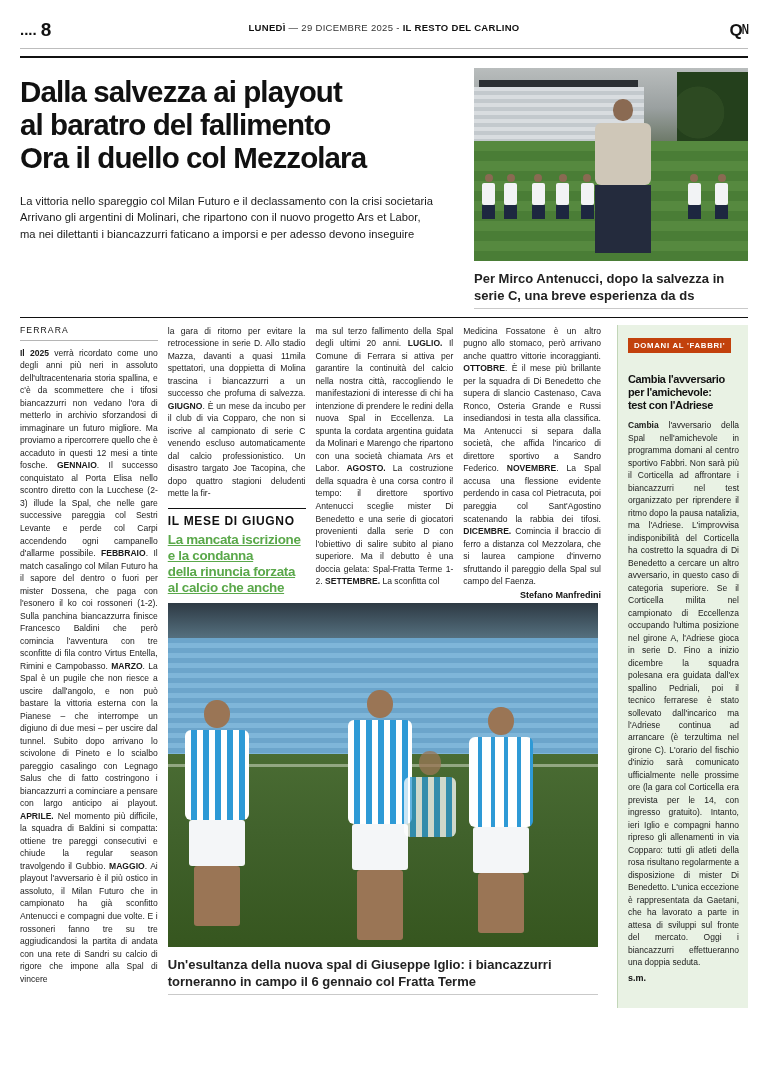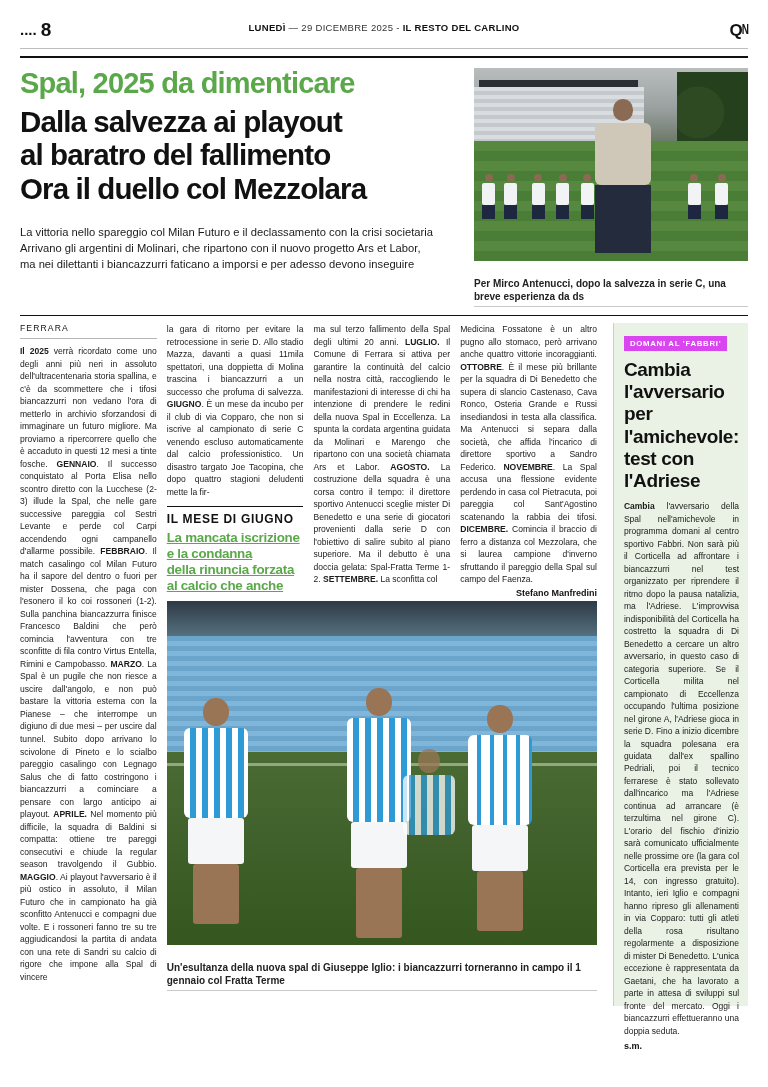--- a/index.html
+++ b/index.html
@@ -121,23 +121,23 @@
   }
 
   
   .photo {
     position: relative;
     overflow: hidden;
     background: #4e7c3a;
   }
   .photo-main { height: 193px; }
   .caption {
-    font-size: 10px;
+    font-size: 13px;
     font-weight: 700;
-    padding-top: 16px;
+    padding-top: 10px;
     color: #222;
     line-height: 1.3;
   }
   .caption-rule { border-bottom: 1px solid #c9c9c9; margin-top: 3px; }
 
   
   .ph-sky {
     position:absolute; left:0; right:0; top:0; height:38%;
     background: linear-gradient(180deg,#b9bdbd 0%, #9aa0a0 55%, #6e7a6a 100%);
   }
@@ -266,33 +266,33 @@
 
   
   .sidebox {
     background: #e9f2e4;
     border-left: 1px solid #c2d6b8;
     padding: 9px 9px 10px 10px;
     height: 100%;
   }
   .badge {
     display: inline-block;
-    background: #d946ef;
+    background: #c2410c;
     color: #fff;
     font-weight: 800;
     font-size: 7.8px;
     letter-spacing: 0.7px;
     padding: 3px 6px 3px 6px;
   }
   .sidetitle {
     font-weight: 900;
-    font-size: 19px;
+    font-size: 11px;
     line-height: 1.17;
     letter-spacing: -0.35px;
-    margin-top: 8px;
+    margin-top: 20px;
     margin-bottom: 8px;
   }
   .sidetext {
     font-size: 8.5px;
     line-height: 1.47;
     text-align: justify;
     hyphens: auto;
     color: #1a1a1a;
   }
   .sidetext b { font-weight: 800; }
@@ -323,21 +323,20 @@
       <span class="qn-q">Q</span>
       <span class="qn-n">N</span>
     </div>
   </div>
   <div class="rule-top"></div>
 
   <div class="rule-section"></div>
 
   <div class="topblock">
     <div class="headzone">
-      <div class="overline">Spal, 2025 da dimenticare</div>
       <div class="headline">
         <div>Dalla salvezza ai playout</div>
         <div>al baratro del fallimento</div>
         <div>Ora il duello col Mezzolara</div>
       </div>
       <div class="standfirst">
         <div>La vittoria nello spareggio col Milan Futuro e il declassamento con la crisi societaria</div>
         <div>Arrivano gli argentini di Molinari, che ripartono con il nuovo progetto Ars et Labor,</div>
         <div>ma nei dilettanti i biancazzurri faticano a imporsi e per adesso devono inseguire</div>
       </div>
@@ -447,21 +446,21 @@
               <div class="head"></div>
               <div class="shirt" style="background:repeating-linear-gradient(90deg,#ffffff 0 9px,#2e9ad6 9px 13px)"></div>
               <div class="shorts"></div>
               <div class="legs"></div>
             </div>
           <div class="pl" style="left:55%; bottom:32%; opacity:.75;">
               <div class="head" style="width:22px;height:24px"></div>
               <div class="shirt" style="height:60px;width:52px"></div>
             </div>
         </div>
-        <div class="caption">Un'esultanza della nuova spal di Giuseppe Iglio: i biancazzurri torneranno in campo il 1 gennaio col Fratta Terme</div>
+        <div class="caption">Un'esultanza della nuova spal di Giuseppe Iglio: i biancazzurri torneranno in campo il 6 gennaio col Fratta Terme</div>
         <div class="caption-rule"></div>
       </div>
     </div>
 
     <div class="col">
       <div class="coltext"><span>ma sul terzo fallimento della Spal degli ultimi 20 anni.</span> <span class="month">LUGLIO.</span><span> Il Comune di Ferrara si attiva per garantire la continuità del calcio nella nostra città, raccogliendo le manifestazioni di interesse di chi ha intenzione di prendere le redini della nuova Spal in Eccellenza. La spunta la cordata argentina guidata da Molinari e Marengo che ripartono con una società chiamata Ars et Labor.</span> <span class="month">AGOSTO.</span><span> La costruzione della squadra è una corsa contro il tempo: il direttore sportivo Antenucci sceglie mister Di Benedetto e una serie di giocatori provenienti dalla serie D con l'obiettivo di salire subito al piano superiore. Ma il debutto è una doccia gelata: Spal-Fratta Terme 1-2.</span> <span class="month">SETTEMBRE.</span><span> La sconfitta col</span></div>
     </div>
 
     <div class="col">
       <div class="coltext"><span>Medicina Fossatone è un altro pugno allo stomaco, però arrivano anche quattro vittorie incoraggianti.</span> <span class="month">OTTOBRE</span><span>. È il mese più brillante per la squadra di Di Benedetto che supera di slancio Castenaso, Cava Ronco, Osteria Grande e Russi insediandosi in testa alla classifica. Ma Antenucci si separa dalla società, che affida l'incarico di direttore sportivo a Sandro Federico.</span> <span class="month">NOVEMBRE</span><span>. La Spal accusa una flessione evidente perdendo in casa col Pietracuta, poi pareggia col Sant'Agostino scatenando la rabbia dei tifosi.</span> <span class="month">DICEMBRE.</span><span> Comincia il braccio di ferro a distanza col Mezzolara, che si laurea campione d'inverno sfruttando il pareggio della Spal sul campo del Faenza.</span></div>

